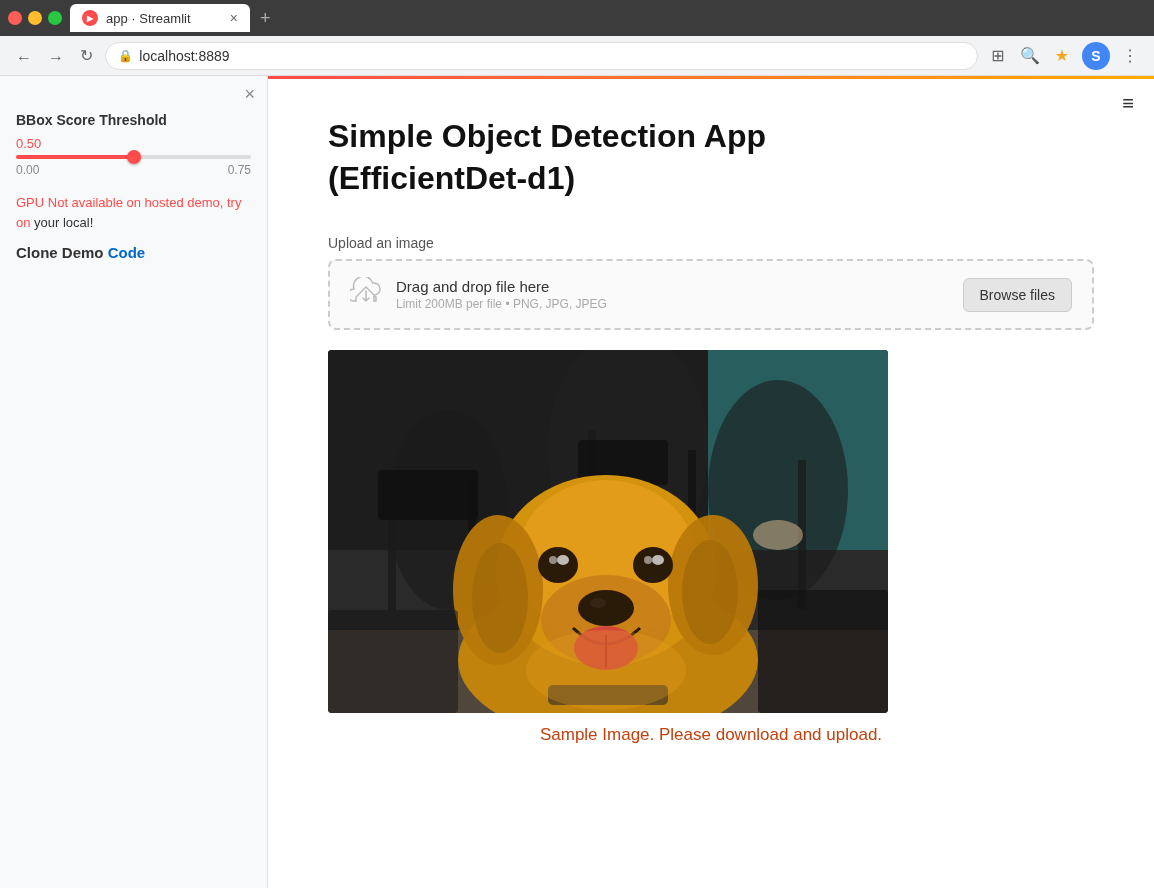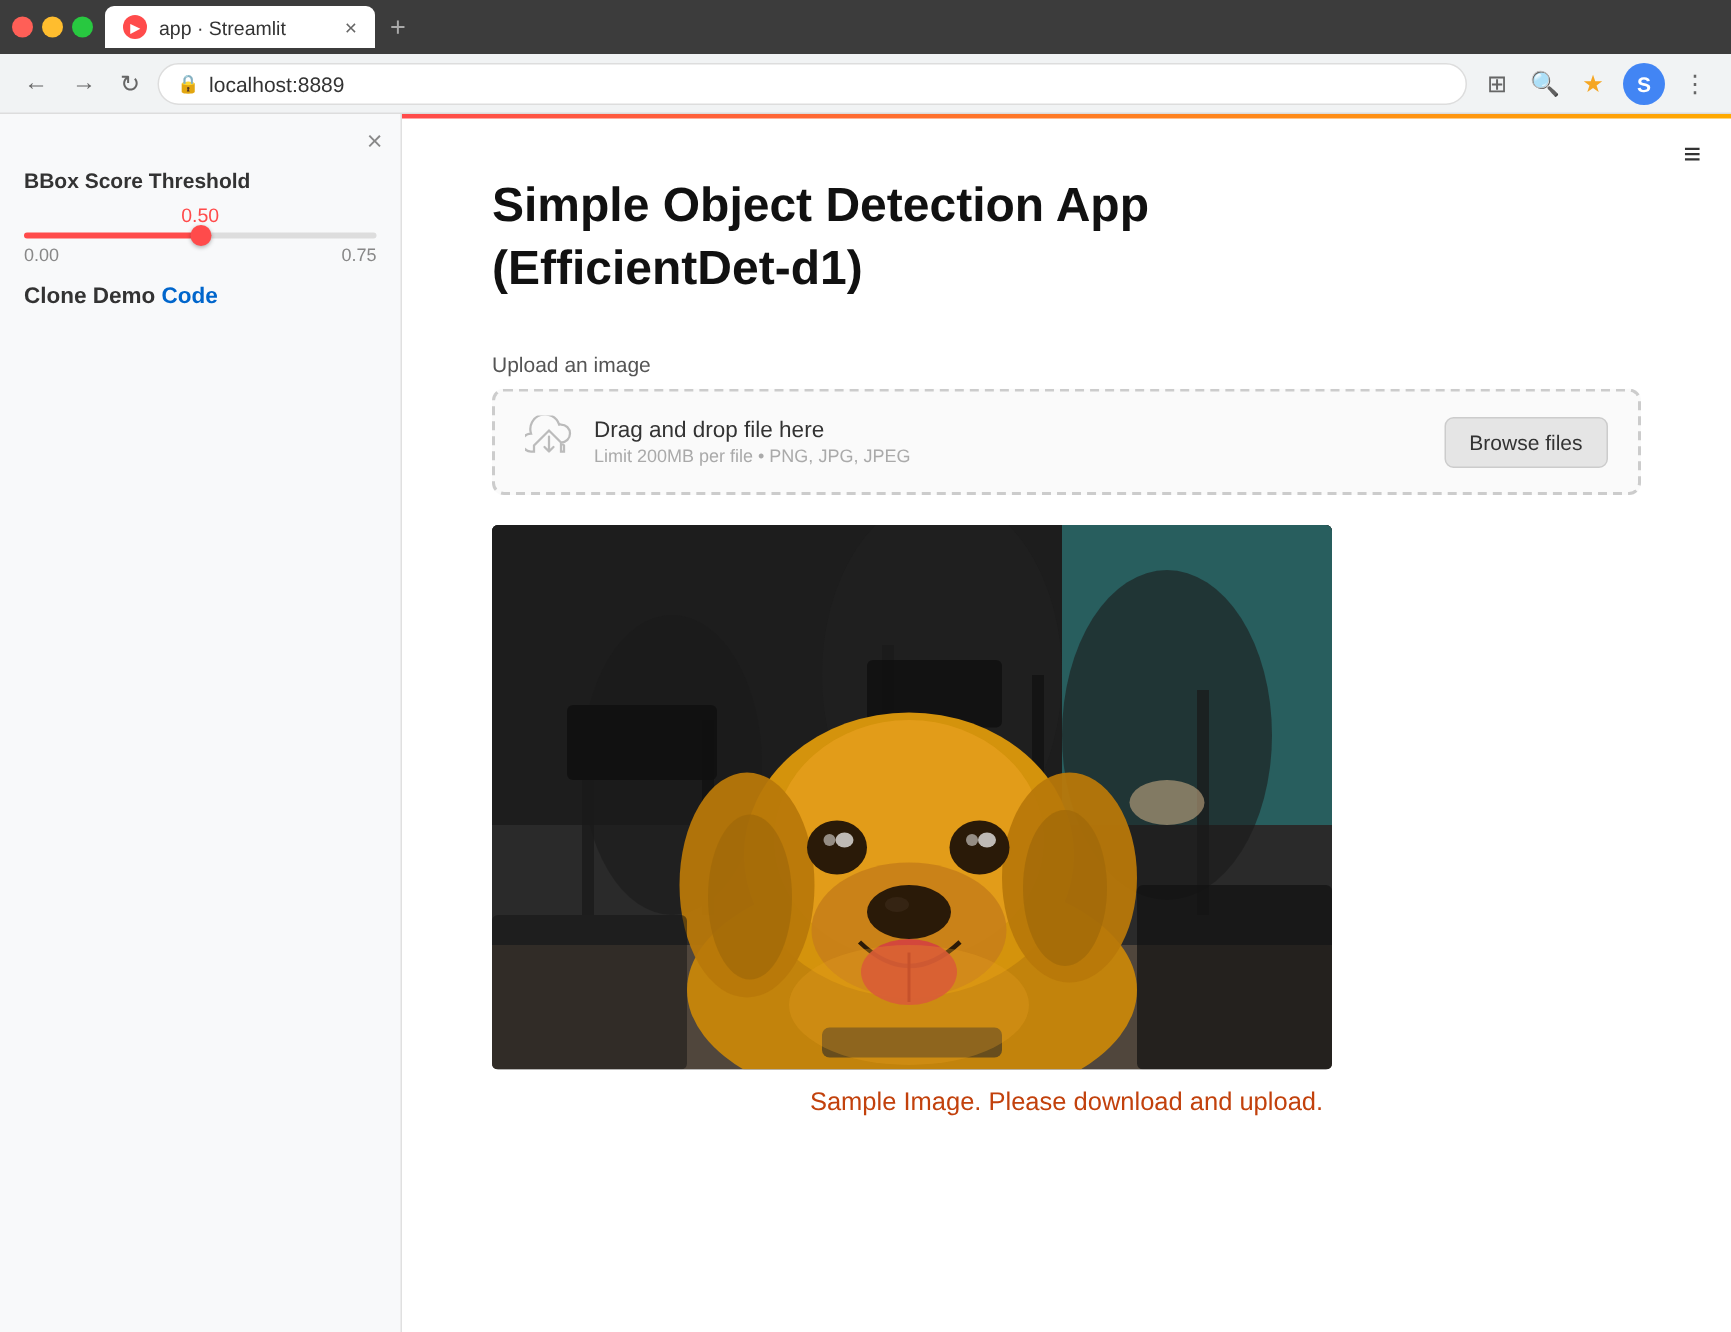--- a/index.html
+++ b/index.html
@@ -122,21 +122,21 @@
       font-size: 14px;
       font-weight: 600;
       color: #333;
       margin-top: 24px;
       margin-bottom: 8px;
     }
     .slider-value {
       font-size: 13px;
       color: #ff4b4b;
       font-weight: 500;
-      text-align: center;
+      text-align: left;
       margin-bottom: 4px;
     }
     .slider-container {
       position: relative;
       width: 100%;
       margin-bottom: 4px;
     }
     .slider-track {
       width: 100%;
       height: 4px;
@@ -337,20 +337,23 @@
       <div class="slider-track">
         <div class="slider-thumb"></div>
       </div>
       <input type="range" min="0" max="1" step="0.01" value="0.5" style="position: absolute; top: -6px; left: 0px; width: 100%; opacity: 0; height: 16px; cursor: pointer;">
     </div>
     <div class="slider-range">
       <span>0.00</span>
       <span>0.75</span>
     </div>
 
+    <div class="sidebar-note">
+      <span class="highlight">GPU Not available on hosted demo, try on</span> your local!
+    </div>
 
     <div class="clone-demo">
       <span>Clone Demo </span><a href="#">Code</a>
     </div>
   </div>
 
   <div class="content-area">
     <div class="content-top-border"></div>
 
     <div class="hamburger-menu">≡</div>

